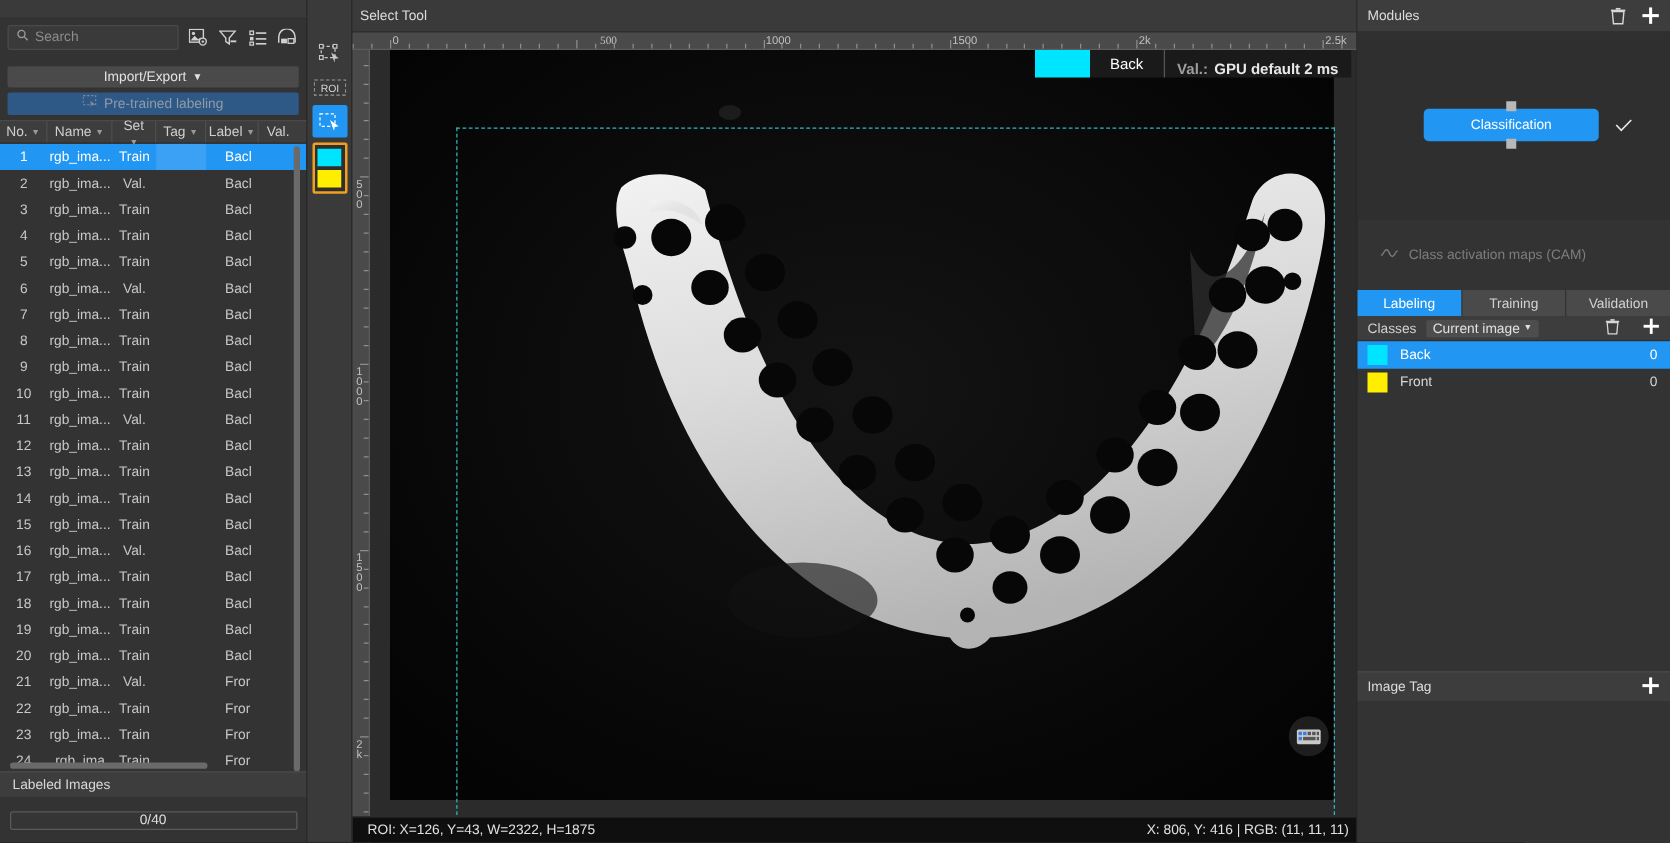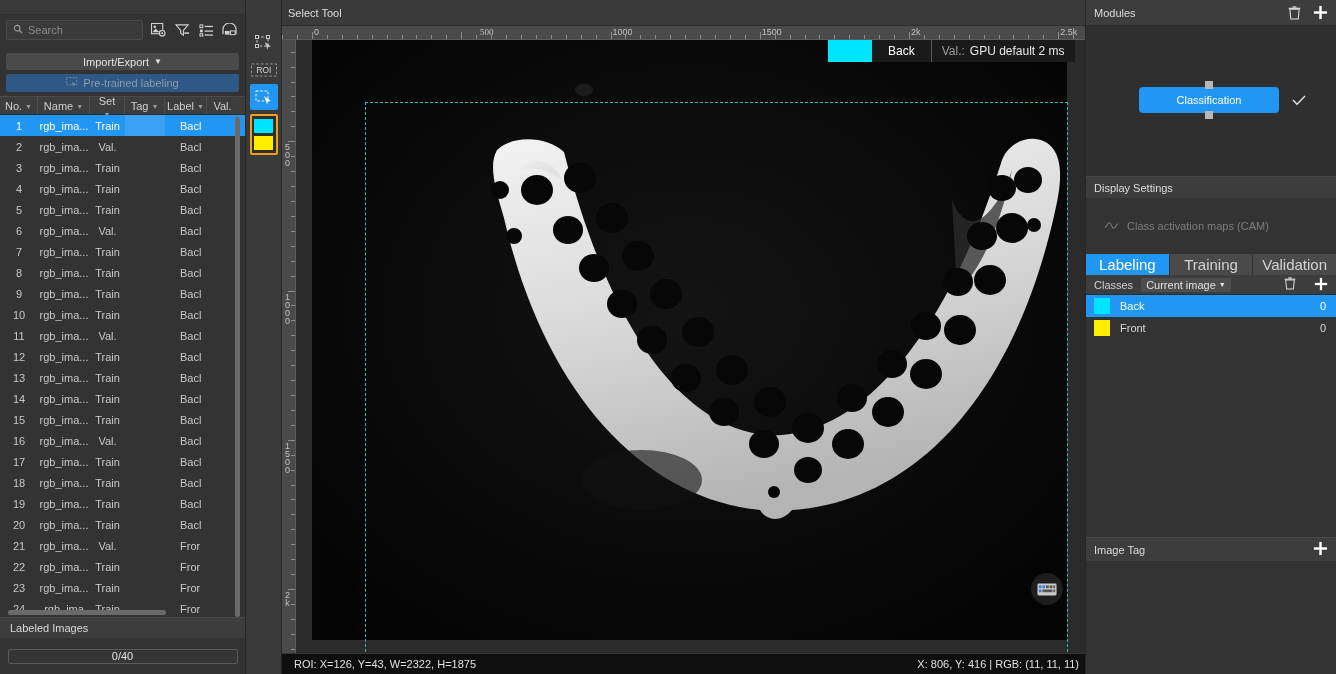--- a/index.html
+++ b/index.html
@@ -177,21 +177,21 @@
     display:flex; align-items:stretch; height:22px;
     font-size:12px;
   }
   .ol-swatch { width:44px; background:#00e5ff; }
   .ol-name {
     background:#1a1a1a; color:#ffffff; padding:0 16px;
     display:flex; align-items:center; border-right:1px solid #555;
   }
   .ol-val {
     background:#1a1a1a; color:#e8e8e8; padding:0 10px;
-    display:flex; align-items:center; gap:5px;
+    display:flex; align-items:flex-end; gap:5px;font-weight:bold;
   }
   .ol-val .dim { color:#9e9e9e; }
   .kbd-fab {
     position:absolute; right:22px; bottom:48px;
     width:32px; height:32px; border-radius:50%;
     background:#1e1e1e; display:flex; align-items:center; justify-content:center;
   }
   .statusbar {
     position:absolute; left:0; right:0; bottom:0; height:21px;
     background:#0f0f0f; border-top:1px solid #333;
@@ -231,21 +231,21 @@
     height: 22px; background:#3d3d3d; border-top:1px solid #4a4a4a;
     display:flex; align-items:center; padding-left:8px; color:#dcdcdc; font-size:11px;
   }
   .cam-row {
     height: 56px; display:flex; align-items:center; padding-left:18px; gap:8px;
     color:#7d7d7d; font-size:11px;
   }
   .tabs { display:flex; height:21px; gap:1px; padding: 0 0 0 0; }
   .tab {
     flex:1; display:flex; align-items:center; justify-content:center;
-    background:#4a4a4a; color:#d2d2d2; font-size:15px;
+    background:#4a4a4a; color:#d2d2d2; font-size:11px;
   }
   .tab.active { background:#2196f3; color:#ffffff; }
 
   .classes-bar {
     height: 20px; background:#3d3d3d; display:flex; align-items:center;
     padding:0 8px; gap:8px; color:#d0d0d0; font-size:11px;
     border-bottom:1px solid #2e2e2e;
   }
   .dd {
     background:#4d4d4d; border-radius:2px; padding:1px 5px;
@@ -860,23 +860,20 @@
         <span>Classification</span>
         <span class="handle bot"></span>
       </div>
       <div class="node-check">
         <svg width="14" height="11" viewBox="0 0 14 11">
             <path d="M1 5 L5 9.3 L13 1" fill="none" stroke="#e8e8e8" stroke-width="1.3"></path>
           </svg>
       </div>
     </div>
 
-    <div class="ds-head">
-      <span>Display Settings</span>
-    </div>
 
     <div class="cam-row">
       <span>
         <svg width="15" height="9" viewBox="0 0 16 10">
             <path d="M0.5 7 C3 7, 3 2, 5.5 2 C8 2, 8 8, 10.5 8 C13 8, 13 3, 15.5 3" fill="none" stroke="#7d7d7d" stroke-width="1.2"></path>
           </svg>
       </span>
       <span>Class activation maps (CAM)</span>
     </div>
 

